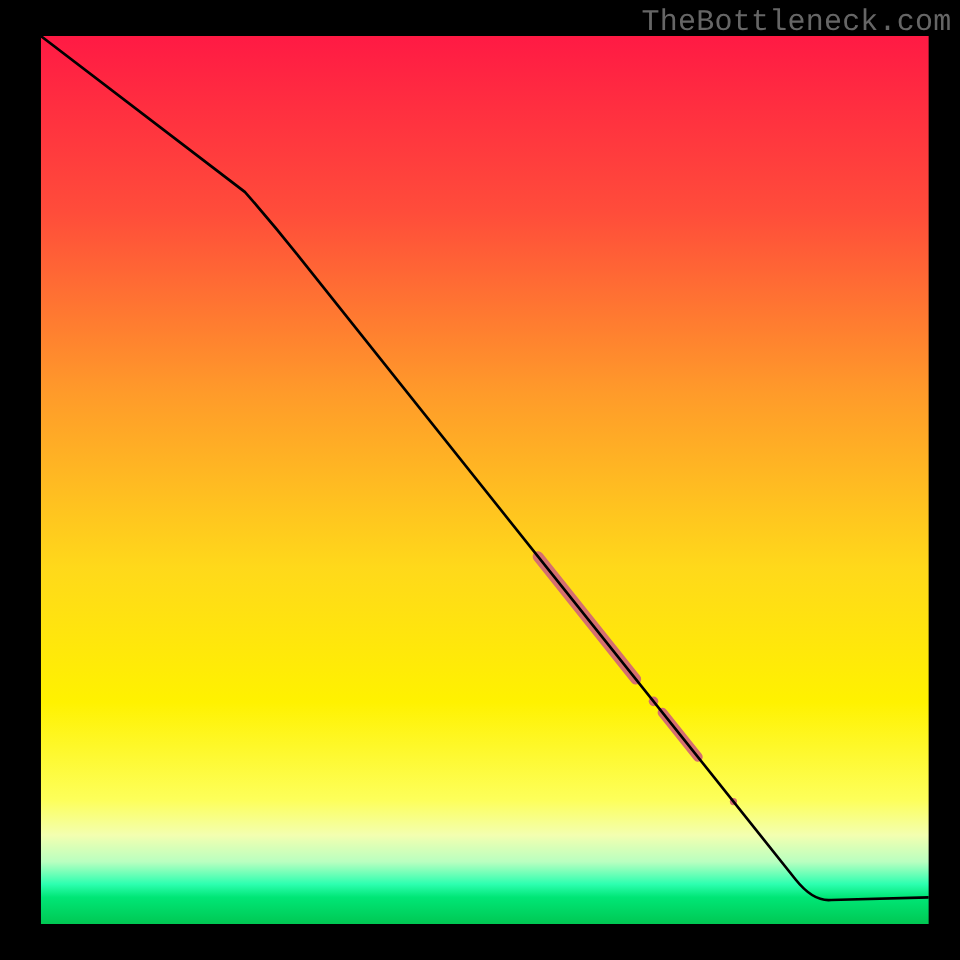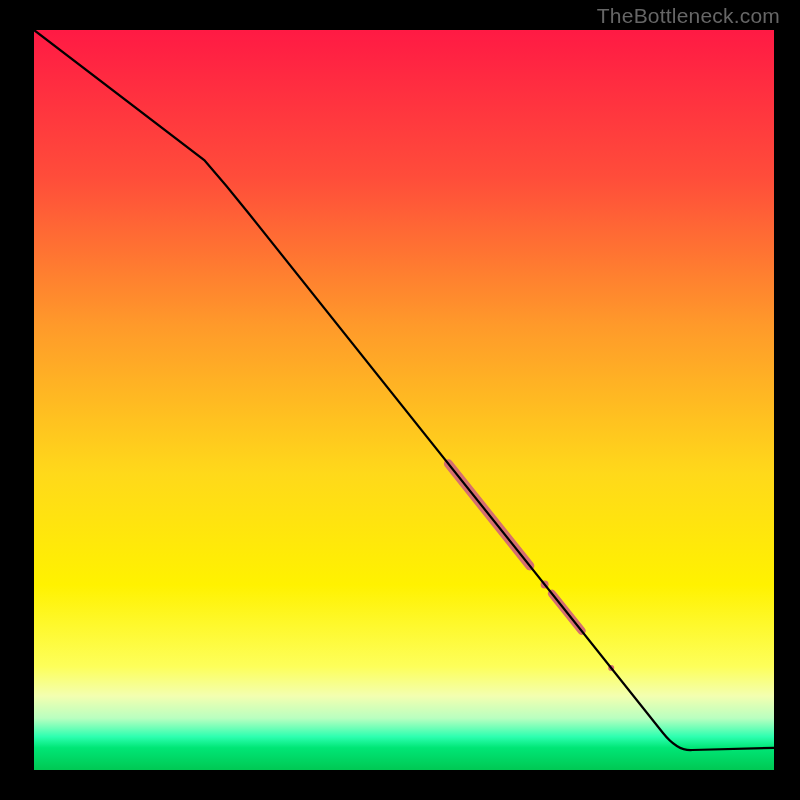--- a/index.html
+++ b/index.html
@@ -1,22 +1,22 @@
 <!DOCTYPE html>
 <html><head>
 <meta charset="utf-8">
 <style>
   * { margin: 0; padding: 0; box-sizing: border-box; }
   body { width: 800px; height: 800px; background: #000; position: relative; overflow: hidden; }
   .watermark {
     position: absolute;
     top: 4px;
-    right: 20px;
-    font-family: Liberation Sans, sans-serif;
-    font-size: 21px;
+    right: 7px;
+    font-family: Liberation Mono, monospace;
+    font-size: 25px;
     color: #666;
     z-index: 10;
     letter-spacing: 0.2px;
   }
   .chart-area {
     position: absolute;
     left: 34px;
     top: 30px;
     width: 740px;
     height: 740px;

